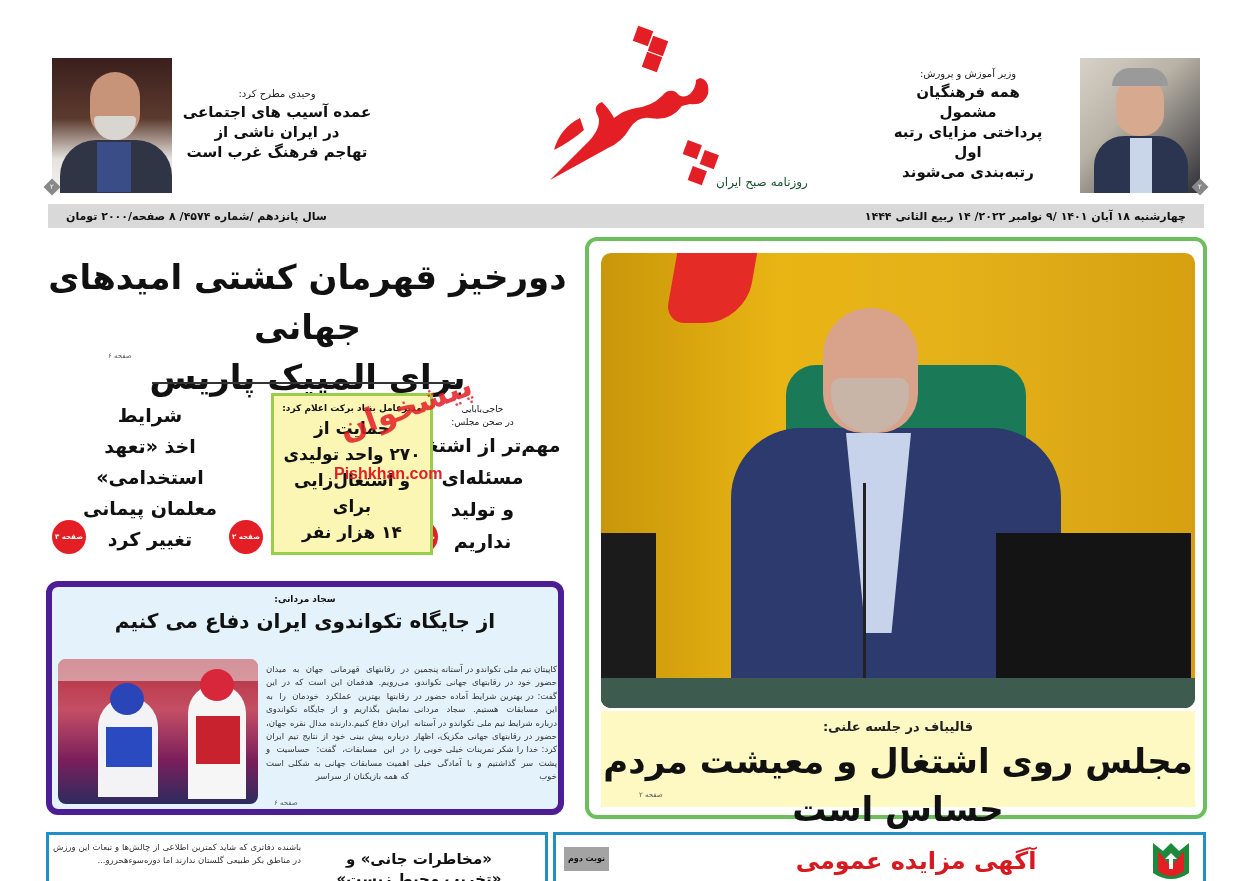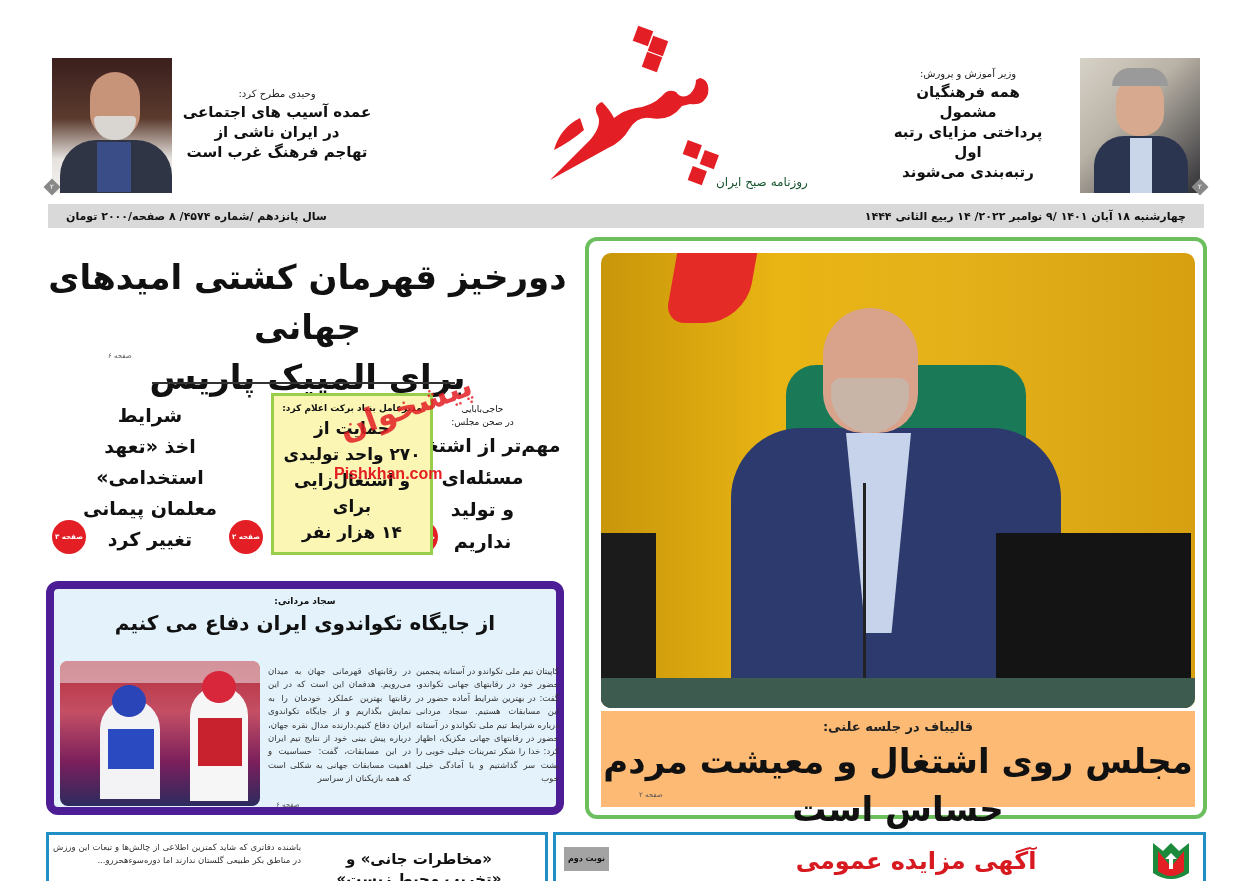--- a/index.html
+++ b/index.html
@@ -32,42 +32,42 @@
   .flag { position: absolute; left: 70px; top: 0; width: 80px; height: 70px; background: #e52b26; border-radius: 0 0 40px 20px; transform: skewX(-10deg); }
   .chair { position: absolute; left: 185px; top: 112px; width: 240px; height: 200px; background: #1a7a58; border-radius: 30px 30px 10px 10px; }
   .head { position: absolute; left: 222px; top: 55px; width: 95px; height: 125px; background: #d9a28a; border-radius: 48px 48px 40px 40px; }
   .beard { position: absolute; left: 230px; top: 125px; width: 78px; height: 55px; background: #c8b5a8; border-radius: 10px 10px 40px 40px; }
   .suit { position: absolute; left: 130px; top: 175px; width: 330px; height: 280px; background: #2c3a6e; border-radius: 70px 70px 0 0; }
   .shirt { position: absolute; left: 245px; top: 180px; width: 65px; height: 200px; background: #c7d3ea; clip-path: polygon(0 0,100% 0,70% 100%,30% 100%); }
   .mic { position: absolute; left: 262px; top: 230px; width: 3px; height: 200px; background: #222; }
   .monitor-r { position: absolute; left: 395px; top: 280px; width: 195px; height: 175px; background: #141414; }
   .monitor-l { position: absolute; left: 0; top: 280px; width: 55px; height: 175px; background: #1b1b1b; }
   .desk { position: absolute; left: 0; top: 425px; width: 594px; height: 30px; background: #3d5b4f; }
-  .lead-caption { position: absolute; left: 12px; top: 470px; width: 594px; height: 96px; background: #fdba74; direction: rtl; text-align: center; padding-top: 8px; }
+  .lead-caption { position: absolute; left: 12px; top: 470px; width: 594px; height: 96px; background: #fef9c3; direction: rtl; text-align: center; padding-top: 8px; }
   .lead-caption .kicker { font-size: 13px; font-weight: bold; }
   .lead-title { font-size: 34px; font-weight: bold; color: #111; line-height: 48px; letter-spacing: -1px; }
   .page-ref { position: absolute; font-size: 7px; color: #555; }
 
   
   .top-left { position: absolute; left: 45px; top: 252px; width: 525px; direction: rtl; text-align: center; }
   .big-head { font-size: 34px; font-weight: bold; line-height: 50px; color: #111; letter-spacing: -1px; }
   .divider { position: absolute; left: 152px; top: 382px; width: 303px; height: 2px; background: #333; }
 
   
   .col { position: absolute; direction: rtl; text-align: center; }
   .col-head { font-size: 19px; font-weight: bold; line-height: 32px; color: #111; }
   .col-small { font-size: 9px; line-height: 13px; }
   .yellow-box { position: absolute; left: 226px; top: 393px; width: 162px; height: 162px; background: #fbf6b3; border: 3px solid #9acd4a; direction: rtl; text-align: center; padding-top: 6px; margin-left: 45px; }
   .red-badge { position: absolute; width: 34px; height: 34px; border-radius: 50%; background: #e31e24; color: #fff; font-size: 7px; font-weight: bold; text-align: center; line-height: 34px; }
 
   .watermark { position: absolute; left: 336px; top: 388px; color: #e31e24; font-size: 32px; font-weight: bold; transform: rotate(-20deg); opacity: 0.85; direction: rtl; }
   .watermark-url { position: absolute; left: 334px; top: 465px; color: #e31e24; font-size: 16px; font-weight: bold; font-family: "Liberation Sans", sans-serif; }
 
   
-  .sport { position: absolute; left: 46px; top: 581px; width: 518px; height: 234px; background: #e4f3fb; border: 8px solid #4c1d95; border-radius: 12px; }
+  .sport { position: absolute; left: 46px; top: 581px; width: 518px; height: 234px; background: #e4f3fb; border: 6px solid #4c1d95; border-radius: 12px; }
   .sport-head { position: absolute; left: 0; top: 6px; width: 100%; direction: rtl; text-align: center; }
   .sport-title { font-size: 20px; font-weight: bold; color: #111; line-height: 30px; }
   .sport-photo { position: absolute; left: 6px; top: 72px; width: 200px; height: 145px; border-radius: 8px; overflow: hidden; background: linear-gradient(180deg, #b52e3a 0%, #c44f64 35%, #7a1f5c 70%, #2c2b5e 100%); }
   .fighter-blue { position: absolute; left: 40px; top: 38px; width: 60px; height: 100px; background: #f3f3f6; border-radius: 30px 30px 0 0; }
   .fighter-blue .helm { position: absolute; left: 12px; top: -14px; width: 34px; height: 32px; border-radius: 50%; background: #2a45b8; }
   .fighter-blue .vest { position: absolute; left: 8px; top: 30px; width: 46px; height: 40px; background: #2a4ac2; }
   .fighter-red { position: absolute; left: 130px; top: 25px; width: 58px; height: 115px; background: #f6f6f6; border-radius: 30px 30px 0 0; }
   .fighter-red .helm { position: absolute; left: 12px; top: -15px; width: 34px; height: 32px; border-radius: 50%; background: #d8263a; }
   .fighter-red .vest { position: absolute; left: 8px; top: 32px; width: 44px; height: 48px; background: #c8222f; }
   .sport-text { position: absolute; top: 76px; width: 143px; font-size: 8.5px; line-height: 13.4px; color: #333; direction: rtl; text-align: justify; }

